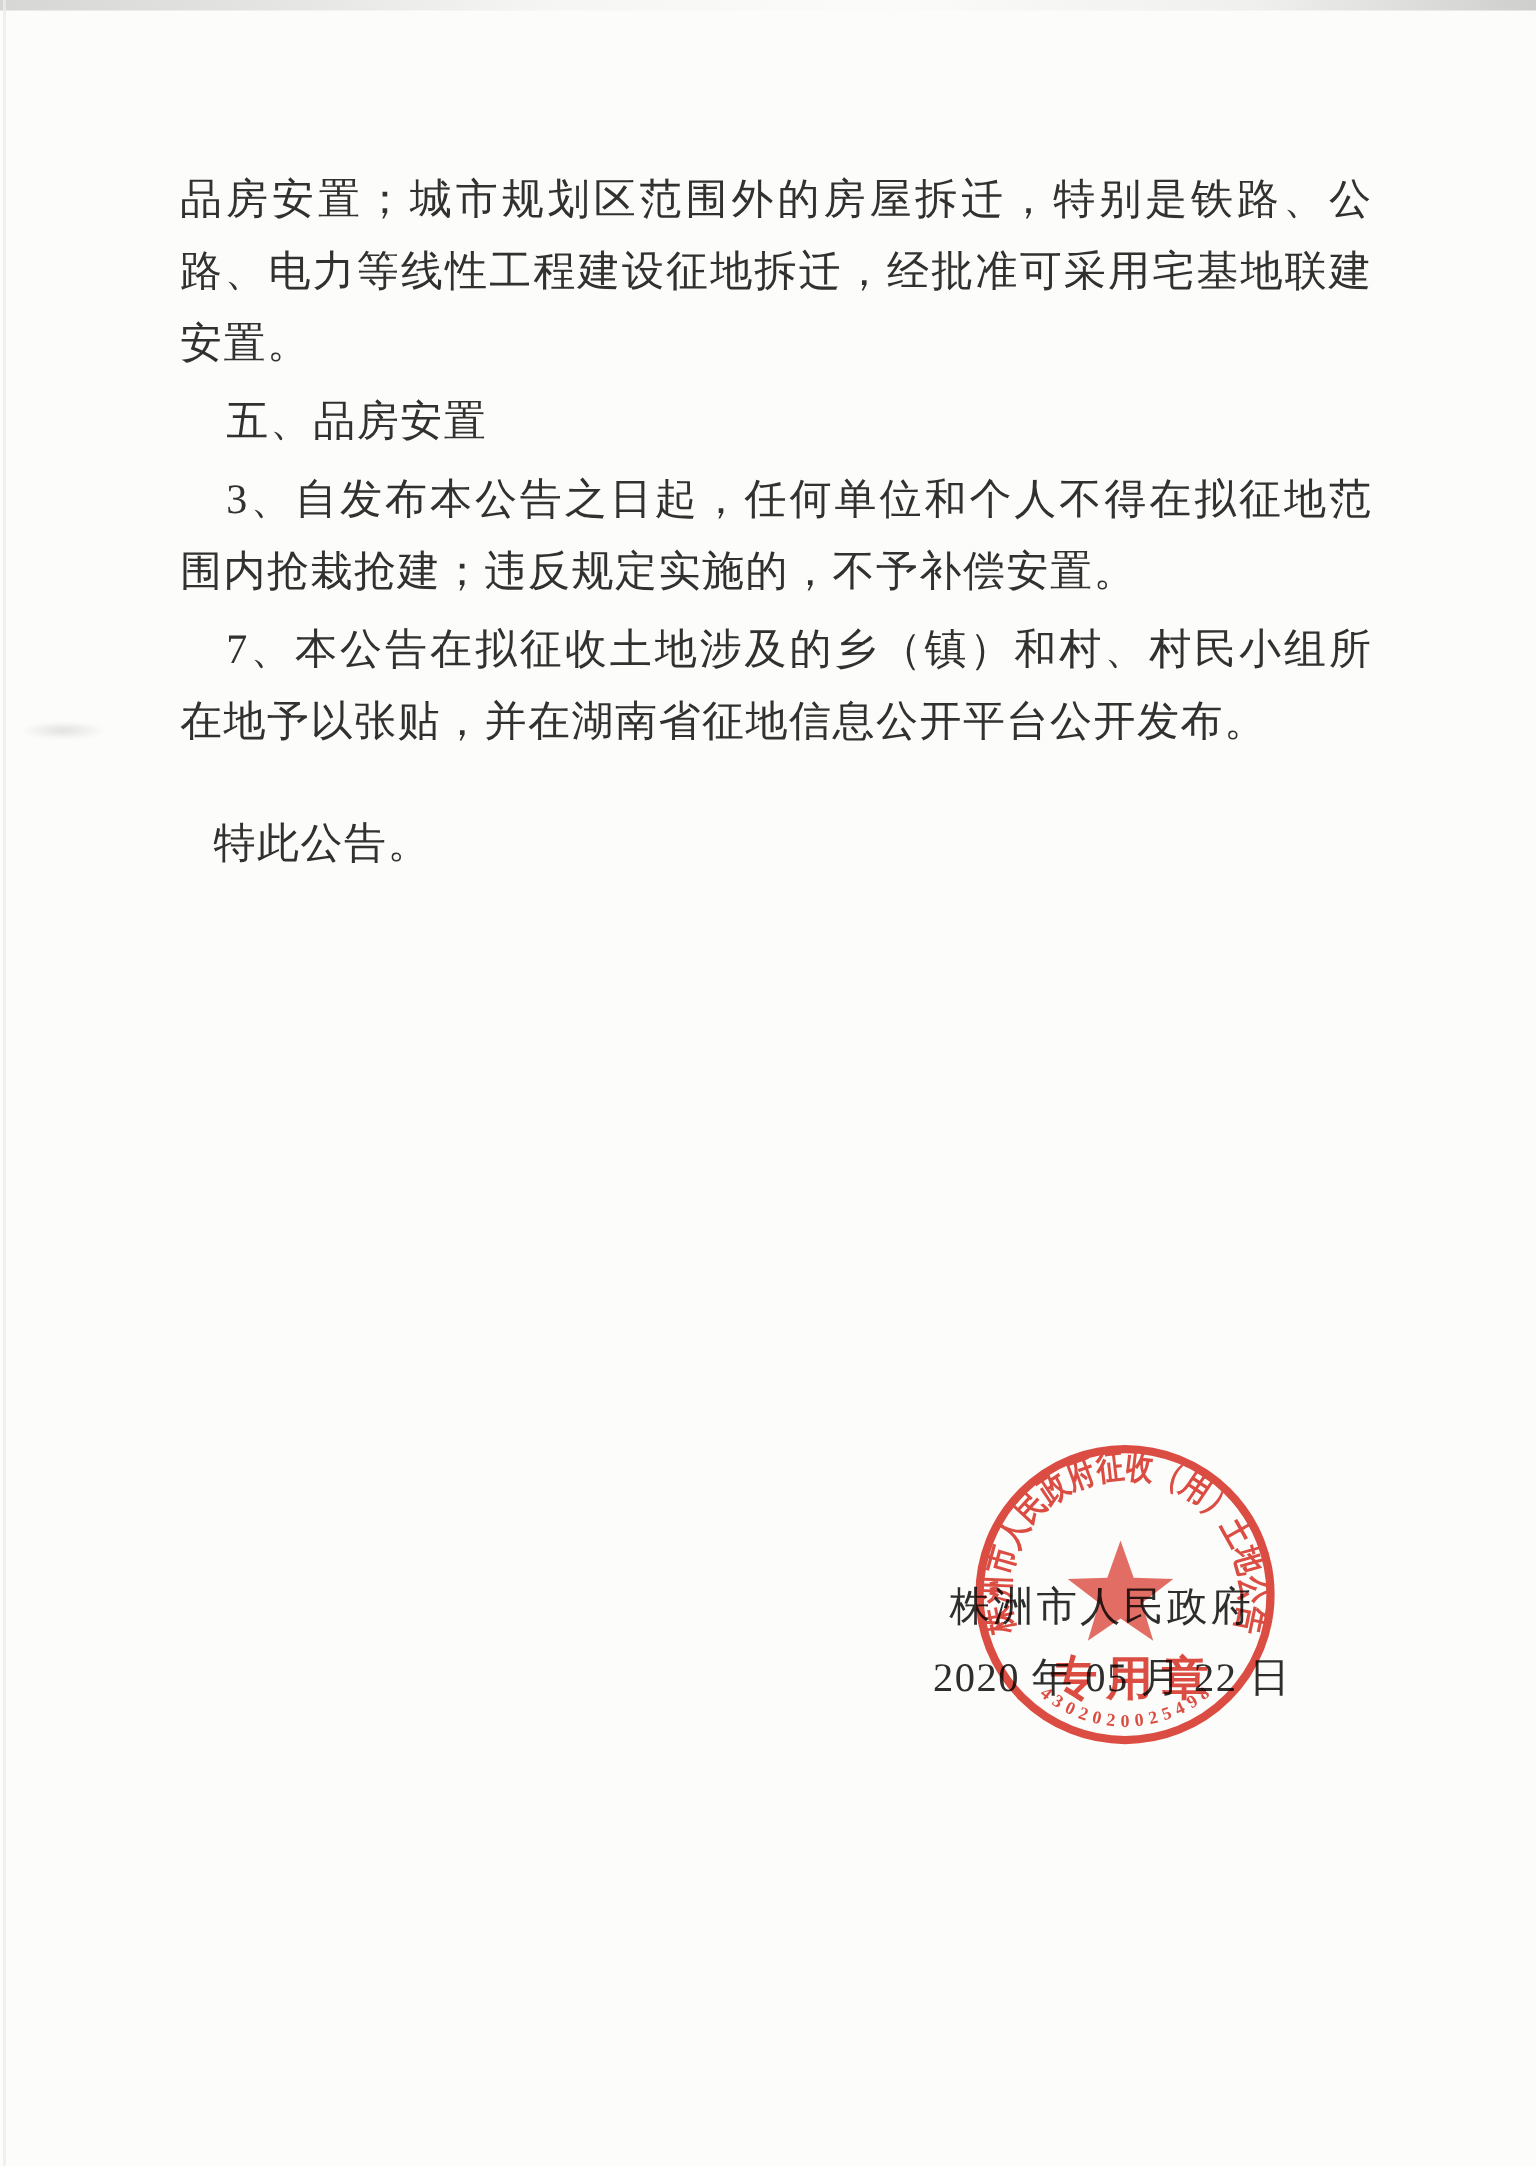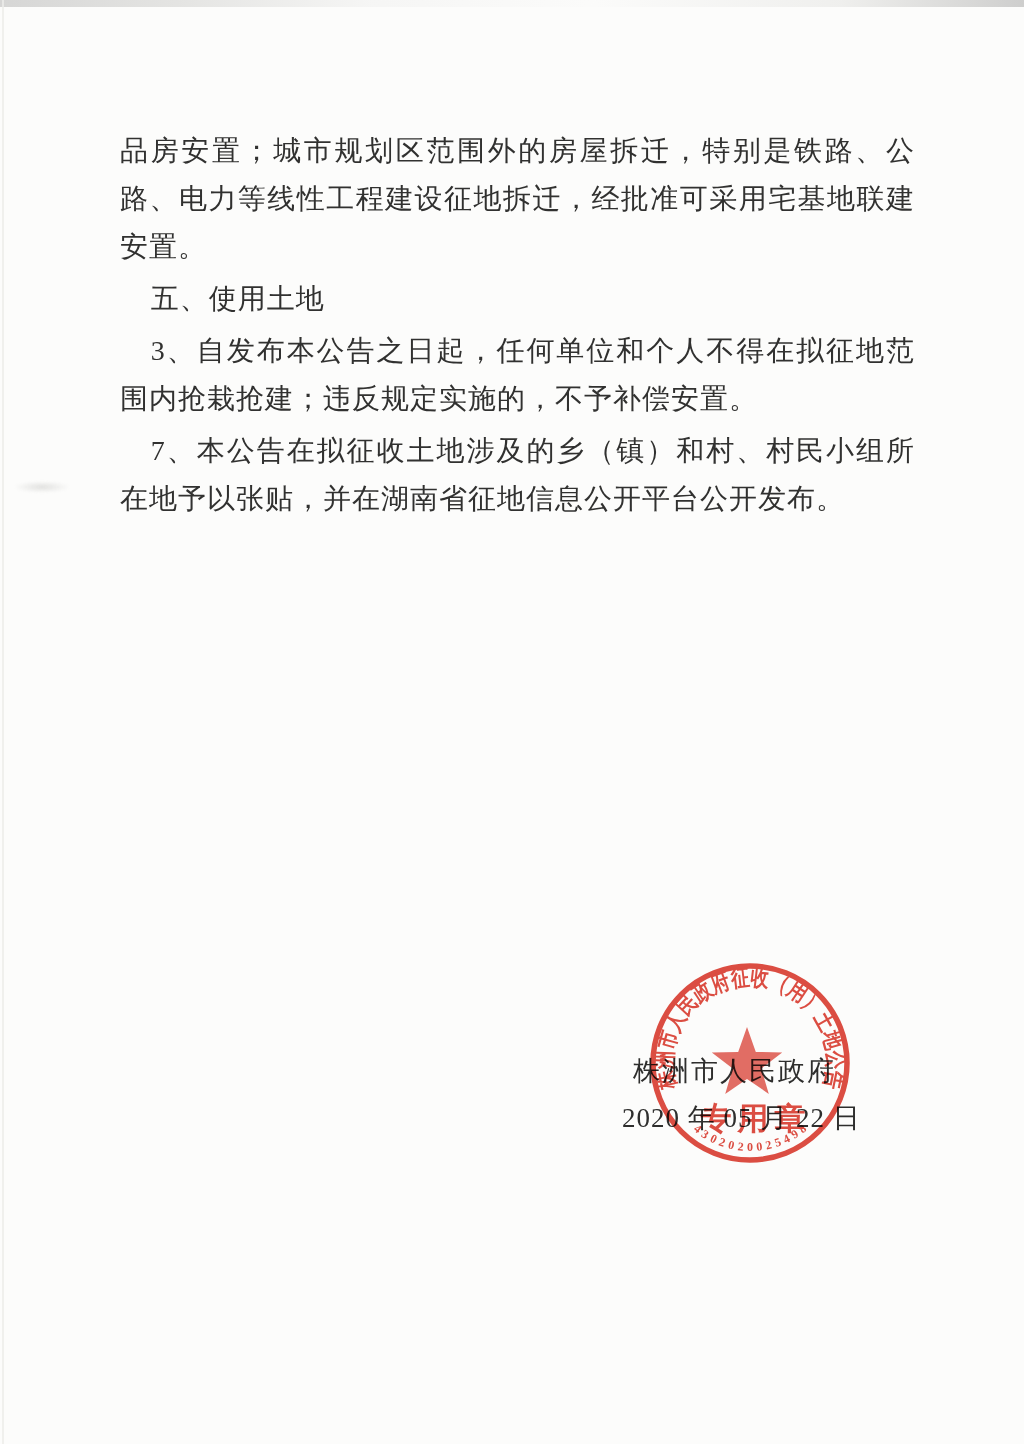--- a/index.html
+++ b/index.html
@@ -22,21 +22,21 @@
   }
   .smudge{
     position:absolute;border-radius:50%;
     background:radial-gradient(closest-side,#d8d8d6,rgba(216,216,214,0));
     filter:blur(1px);
   }
   .smudge-a{left:14px;top:481px;width:56px;height:12px;opacity:.75;}
   .smudge-b{left:500px;top:388px;width:8px;height:5px;opacity:.6;}
   
   .body-text{
-    position:absolute;left:120px;top:127px;width:795px;
+    position:absolute;left:120px;top:110px;width:795px;
     color:#313130;
     font-size:28px;line-height:48px;
     letter-spacing:1px;
     text-align:justify;
     text-justify:inter-ideograph;
   }
   .para{margin:0 0 4px 0;text-indent:1.1em;}
   .para.cont{text-indent:0;}
   .para.closing{text-indent:0.8em;margin-top:33px;}
   
@@ -61,23 +61,24 @@
 
 <div class="page">
 
   <div class="scan-top"></div>
   <div class="scan-left"></div>
   <div class="smudge smudge-a"></div>
   <div class="smudge smudge-b"></div>
 
   <div class="body-text">
     <p class="para cont">品房安置；城市规划区范围外的房屋拆迁，特别是铁路、公路、电力等线性工程建设征地拆迁，经批准可采用宅基地联建安置。</p>
-    <p class="para">五、使用土地</p>
+    <p class="para">五、品房安置</p>
     <p class="para">3、自发布本公告之日起，任何单位和个人不得在拟征地范围内抢栽抢建；违反规定实施的，不予补偿安置。</p>
     <p class="para">7、本公告在拟征收土地涉及的乡（镇）和村、村民小组所在地予以张贴，并在湖南省征地信息公开平台公开发布。</p>
+    <p class="para closing">特此公告。</p>
   </div>
 
   <div class="sig-issuer">株洲市人民政府</div>
   <div class="sig-date">2020 年 05 月 22 日</div>
 
   <svg class="seal" viewBox="0 0 212 212">
     <defs>
       <path id="ringPath" d="M 32.7 132.7 A 78 78 0 1 1 179.3 132.7" fill="none"></path>
       <path id="serialPath" d="M 38.6 162.6 A 88 88 0 0 0 173.4 162.6" fill="none"></path>
     </defs>

